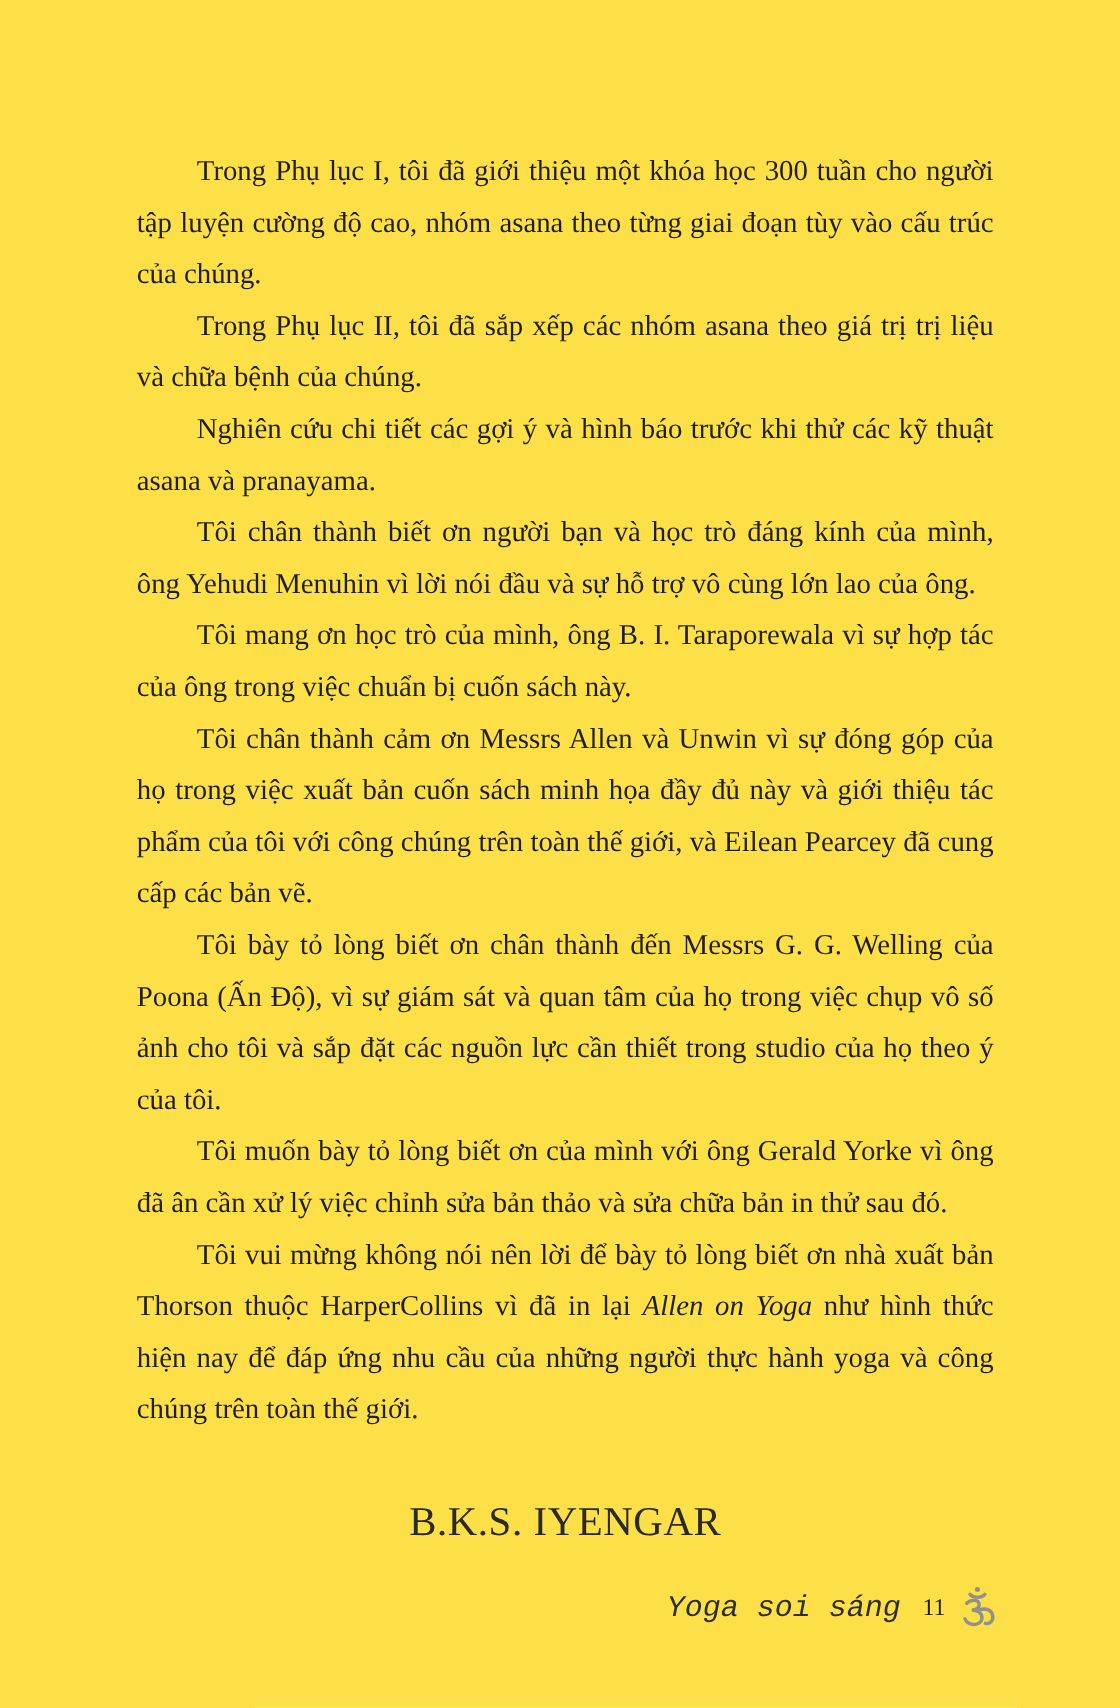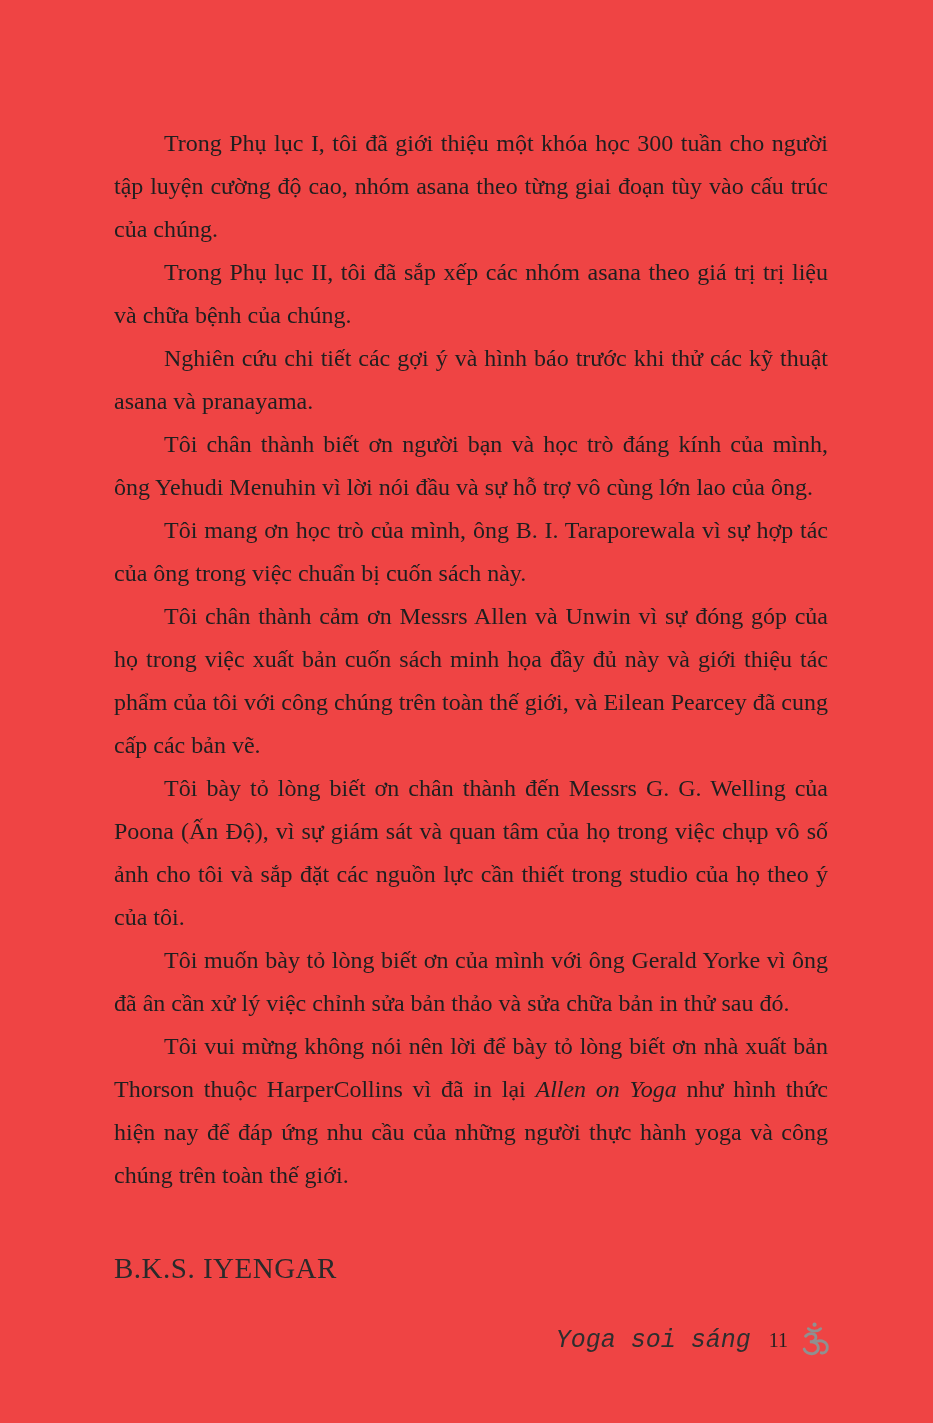--- a/index.html
+++ b/index.html
@@ -9,43 +9,43 @@
     height: 1423px;
     background: #ffffff;
     position: relative;
     font-family: "Liberation Serif", "DejaVu Serif", serif;
     color: #1f1f1f;
     overflow: hidden;
   }
   .page {
     position: absolute;
     inset: 0;
-    background: #ef4444;
+    background: #fde047;
   }
   .text-block {
     position: absolute;
     left: 114px;
     top: 122px;
     width: 714px;
     font-size: 24px;
     line-height: 43px;
     text-align: justify;
   }
   .text-block p {
     margin: 0;
     text-indent: 50px;
   }
   .text-block p em {
     font-style: italic;
   }
   .signature {
     margin-top: 50px !important;
-    text-align: left;
+    text-align: center;
     text-indent: 0 !important;
-    font-size: 29px;
+    font-size: 34px;
     letter-spacing: 0.5px;
     color: #2a2a2a;
   }
   .page-footer {
     position: absolute;
     top: 1322px;
     right: 100px;
     display: flex;
     align-items: center;
   }

